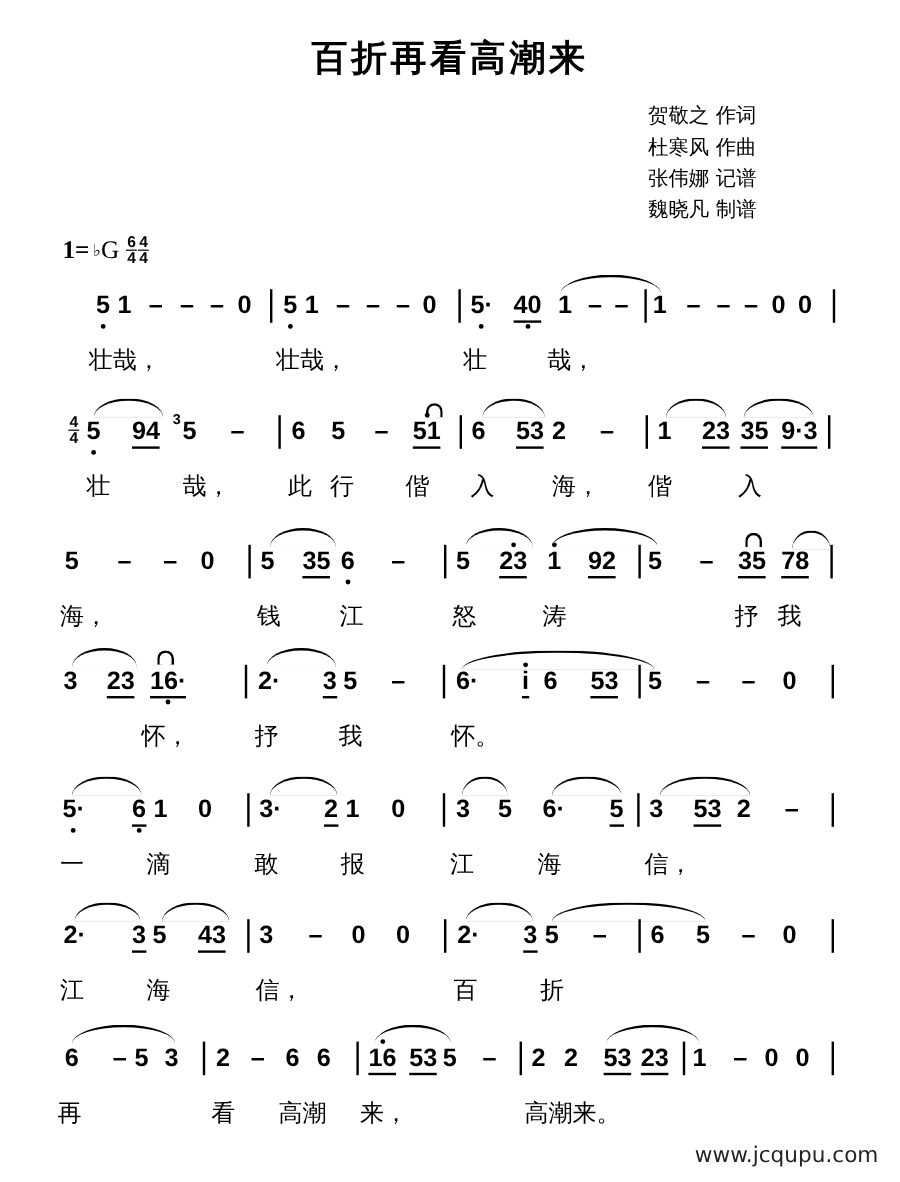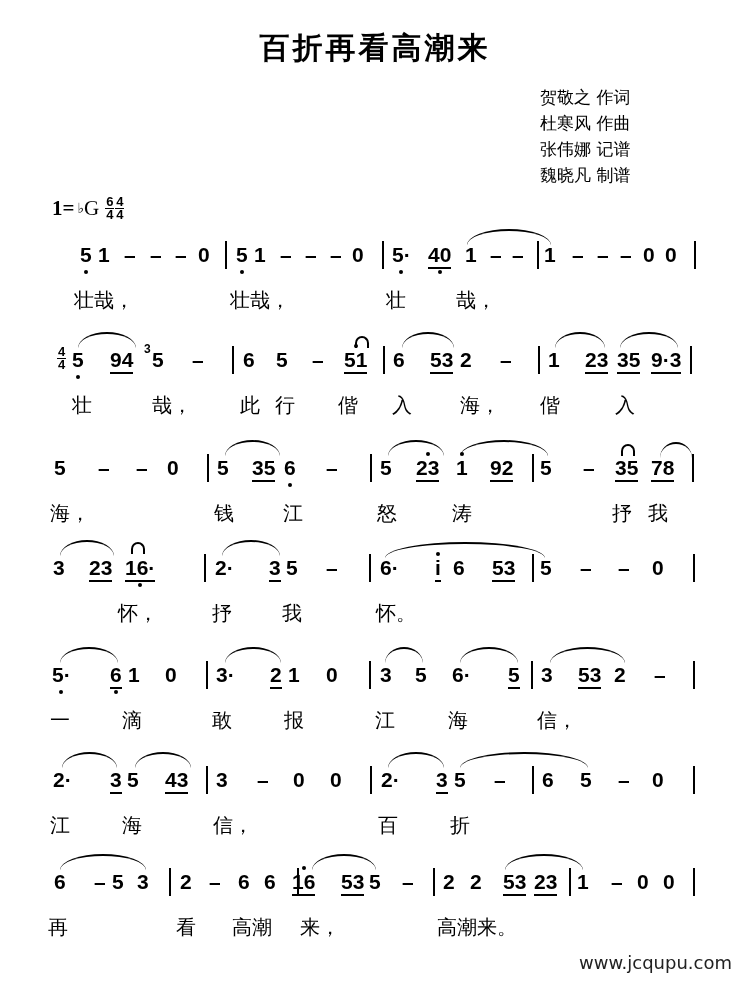--- a/index.html
+++ b/index.html
@@ -296,21 +296,21 @@
     <div class="slur" style="left:60px;top:-8px;width:86px"></div>
     <span class="tok" style="left:94px">–</span>
     <span class="tok" style="left:112px">5</span>
     <span class="tok" style="left:137px">3</span>
     <div class="barline" style="left:169px"></div>
     <span class="tok" style="left:180px">2</span>
     <span class="tok" style="left:209px">–</span>
     <span class="tok" style="left:238px">6</span>
     <span class="tok" style="left:264px">6</span>
     <div class="barline" style="left:297px"></div>
-    <span class="tok ul dot-above" style="left:292px">16</span>
+    <span class="tok ul dot-above" style="left:307px">16</span>
     <div class="slur" style="left:312px;top:-8px;width:64px"></div>
     <span class="tok ul" style="left:341px">53</span>
     <span class="tok" style="left:369px">5</span>
     <span class="tok" style="left:402px">–</span>
     <div class="barline" style="left:433px"></div>
     <span class="tok" style="left:443px">2</span>
     <span class="tok" style="left:470px">2</span>
     <span class="tok ul" style="left:503px">53</span>
     <div class="slur" style="left:505px;top:-8px;width:78px"></div>
     <span class="tok ul" style="left:534px">23</span>

